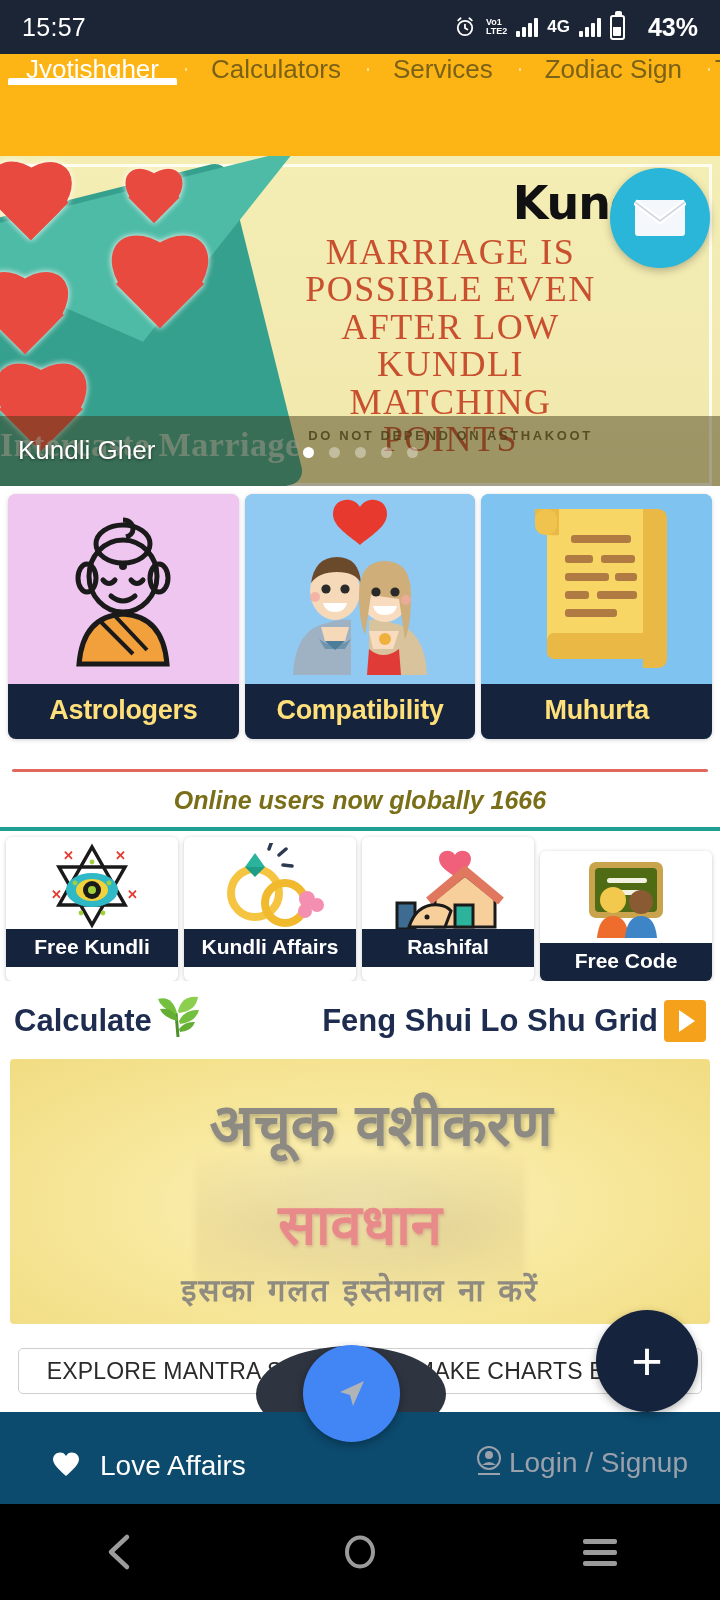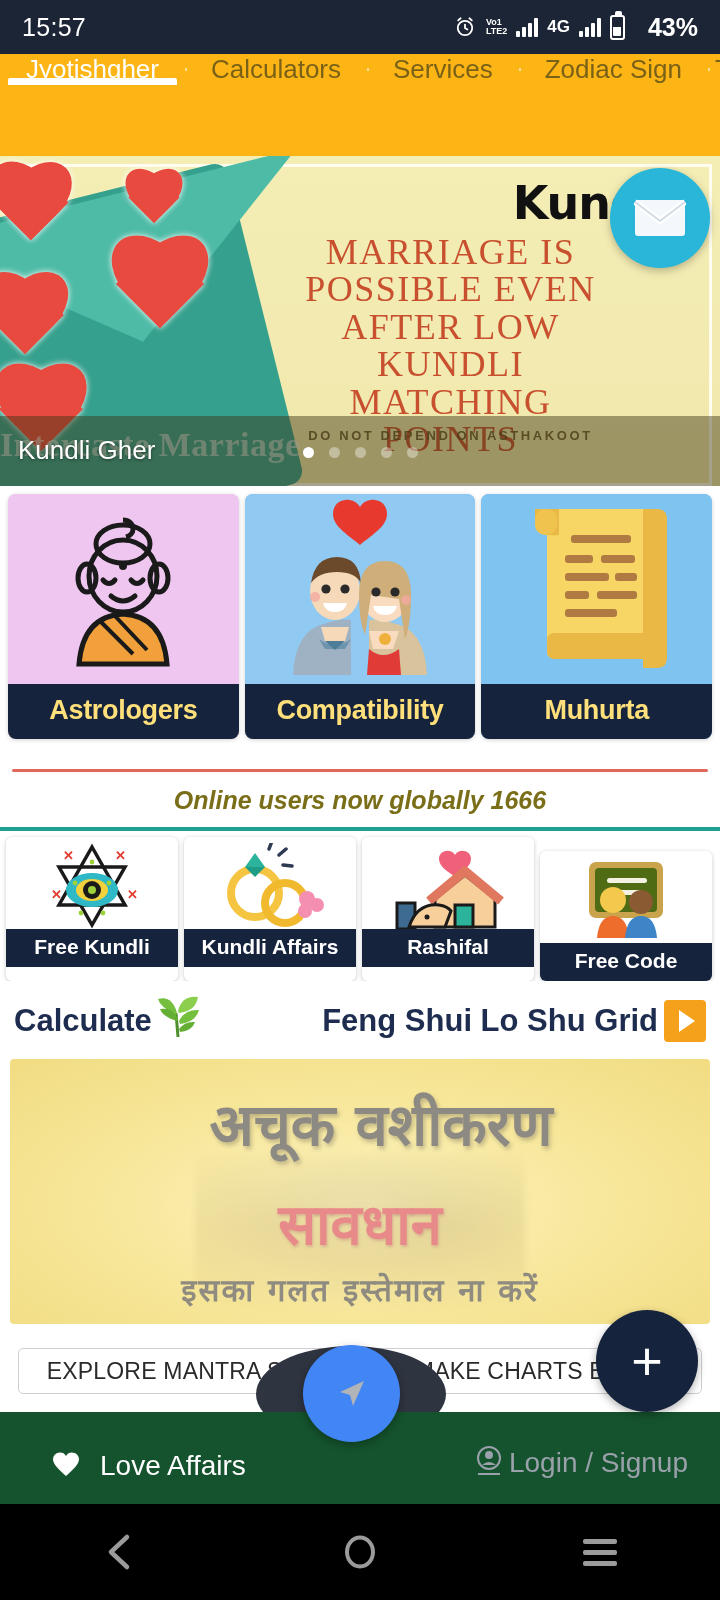--- a/index.html
+++ b/index.html
@@ -234,21 +234,21 @@
   .explore {
     margin: 24px 18px 0; height: 46px; border: 1px solid #cfcfcf; border-radius: 5px;
     display: flex; align-items: center; justify-content: center;
     color: #2a2a2a; font-size: 23px; letter-spacing: .2px; background: #fff;
   }
 
   
   .bottomwrap { position: absolute; left: 0; right: 0; bottom: 96px; height: 150px; }
   .bottomnav {
     position: absolute; left: 0; right: 0; bottom: 0; height: 92px;
-    background: #14532d;
+    background: #0c4a6e;
   }
   .nav-notch {
     position: absolute; left: 256px; bottom: 62px; width: 190px; height: 96px;
     background: #2e3440; border-radius: 50%;
   }
   .nav-left {
     position: absolute; left: 52px; bottom: 22px;
     display: flex; align-items: center; gap: 20px;
   }
   .nav-left .lbl { color: #fff; font-size: 28px; }

